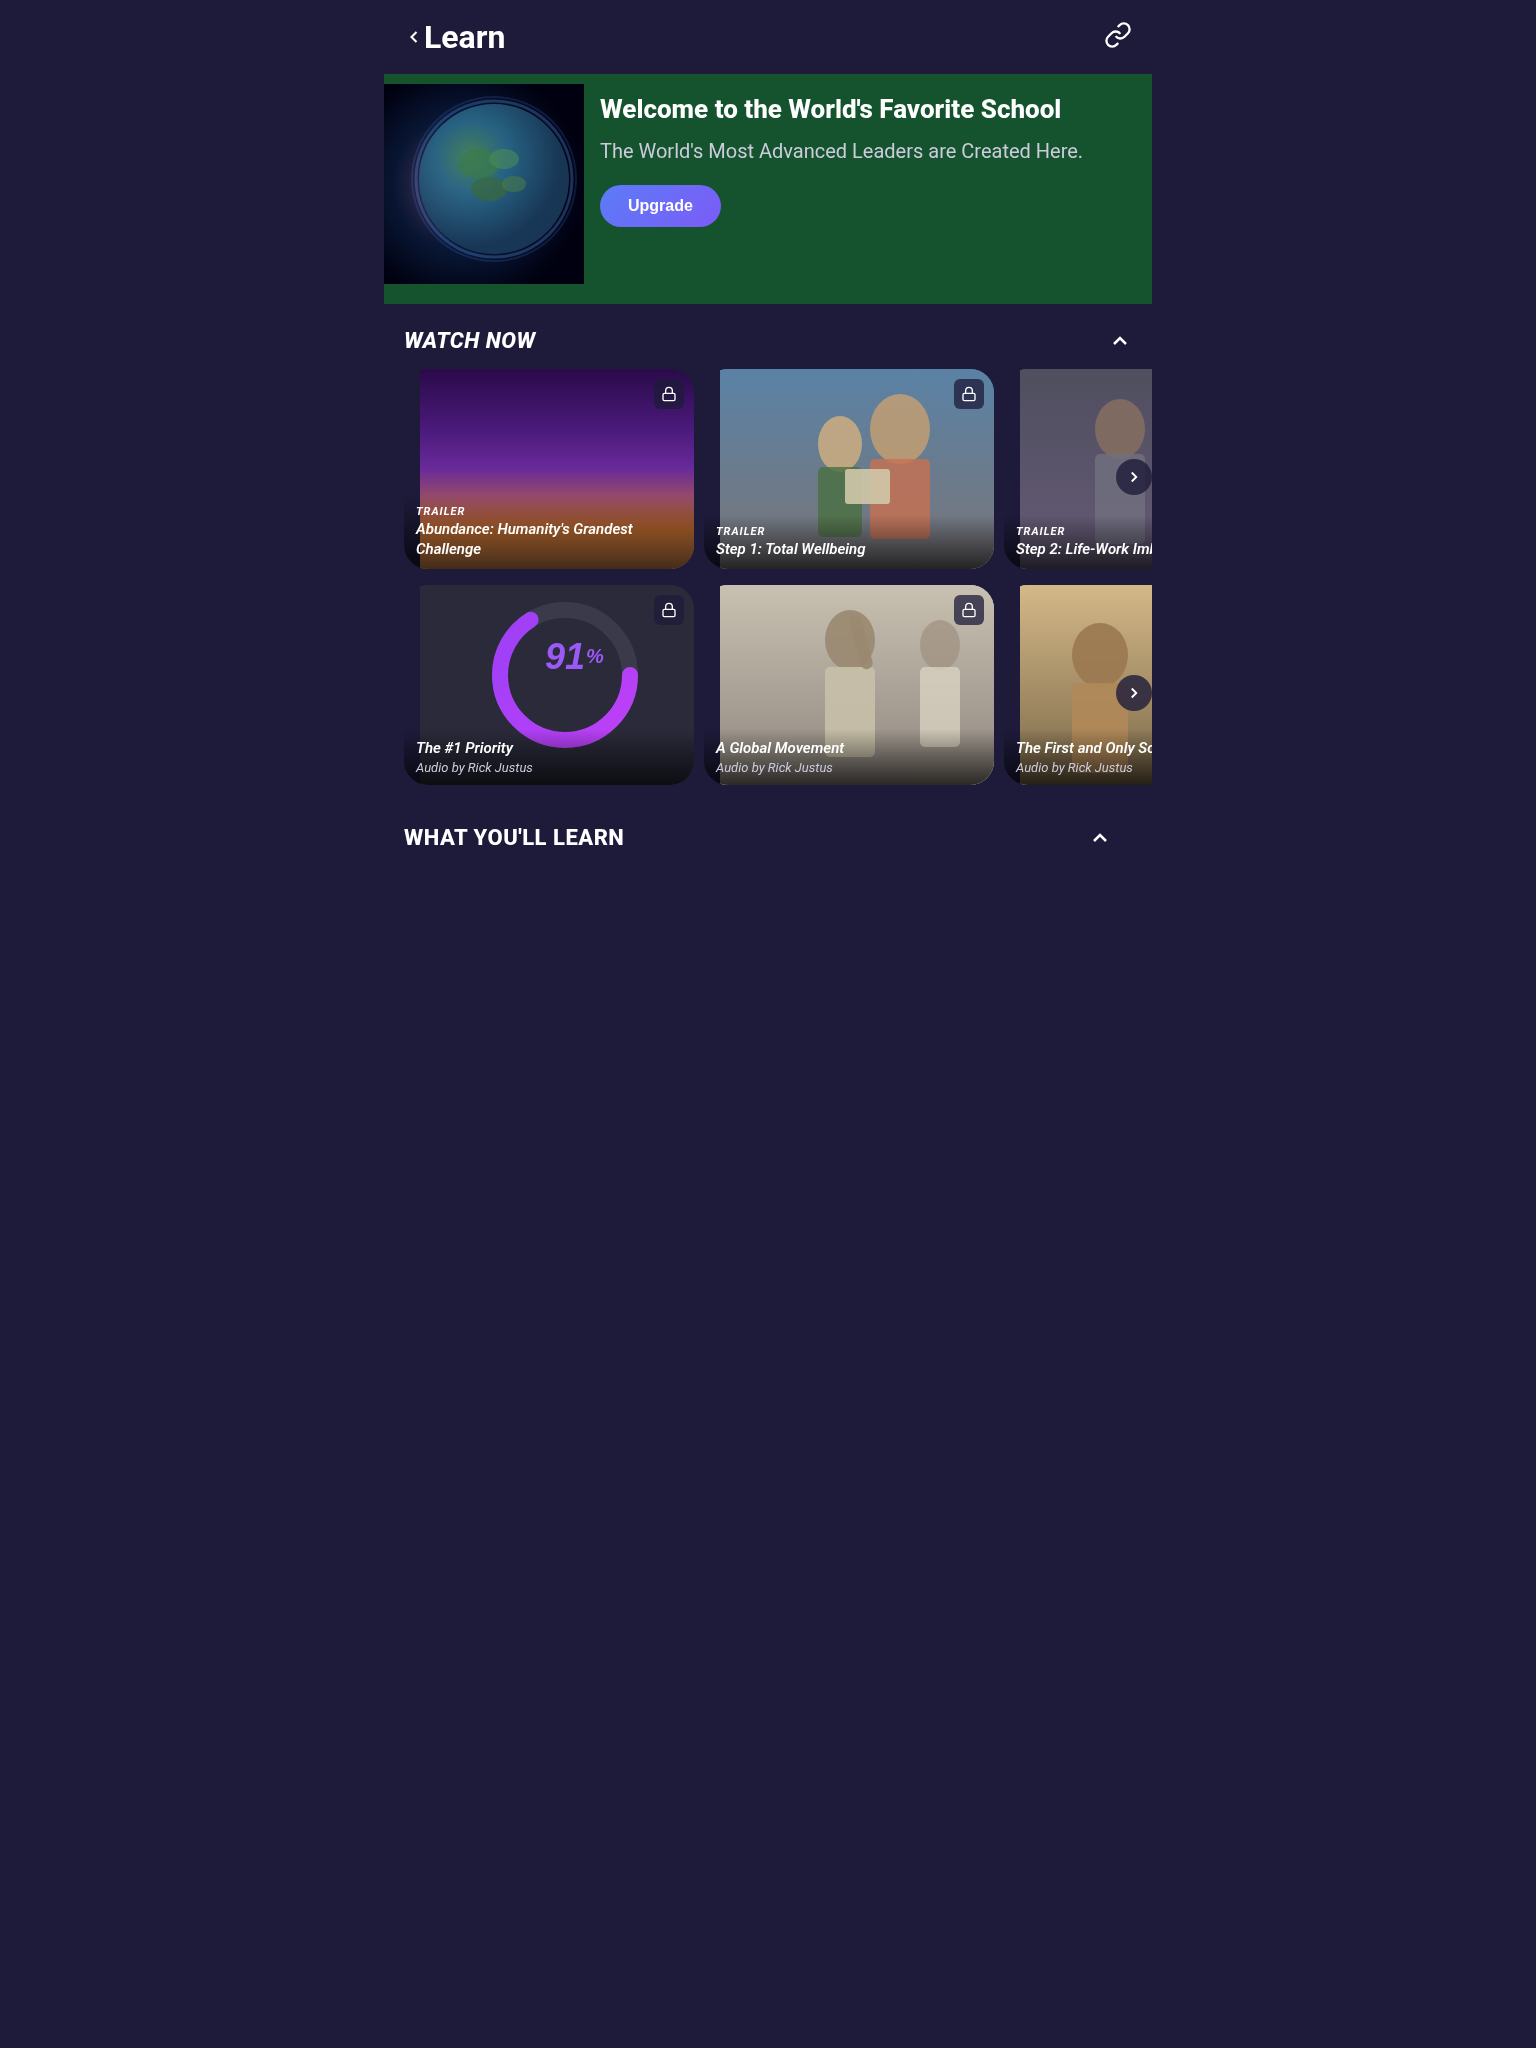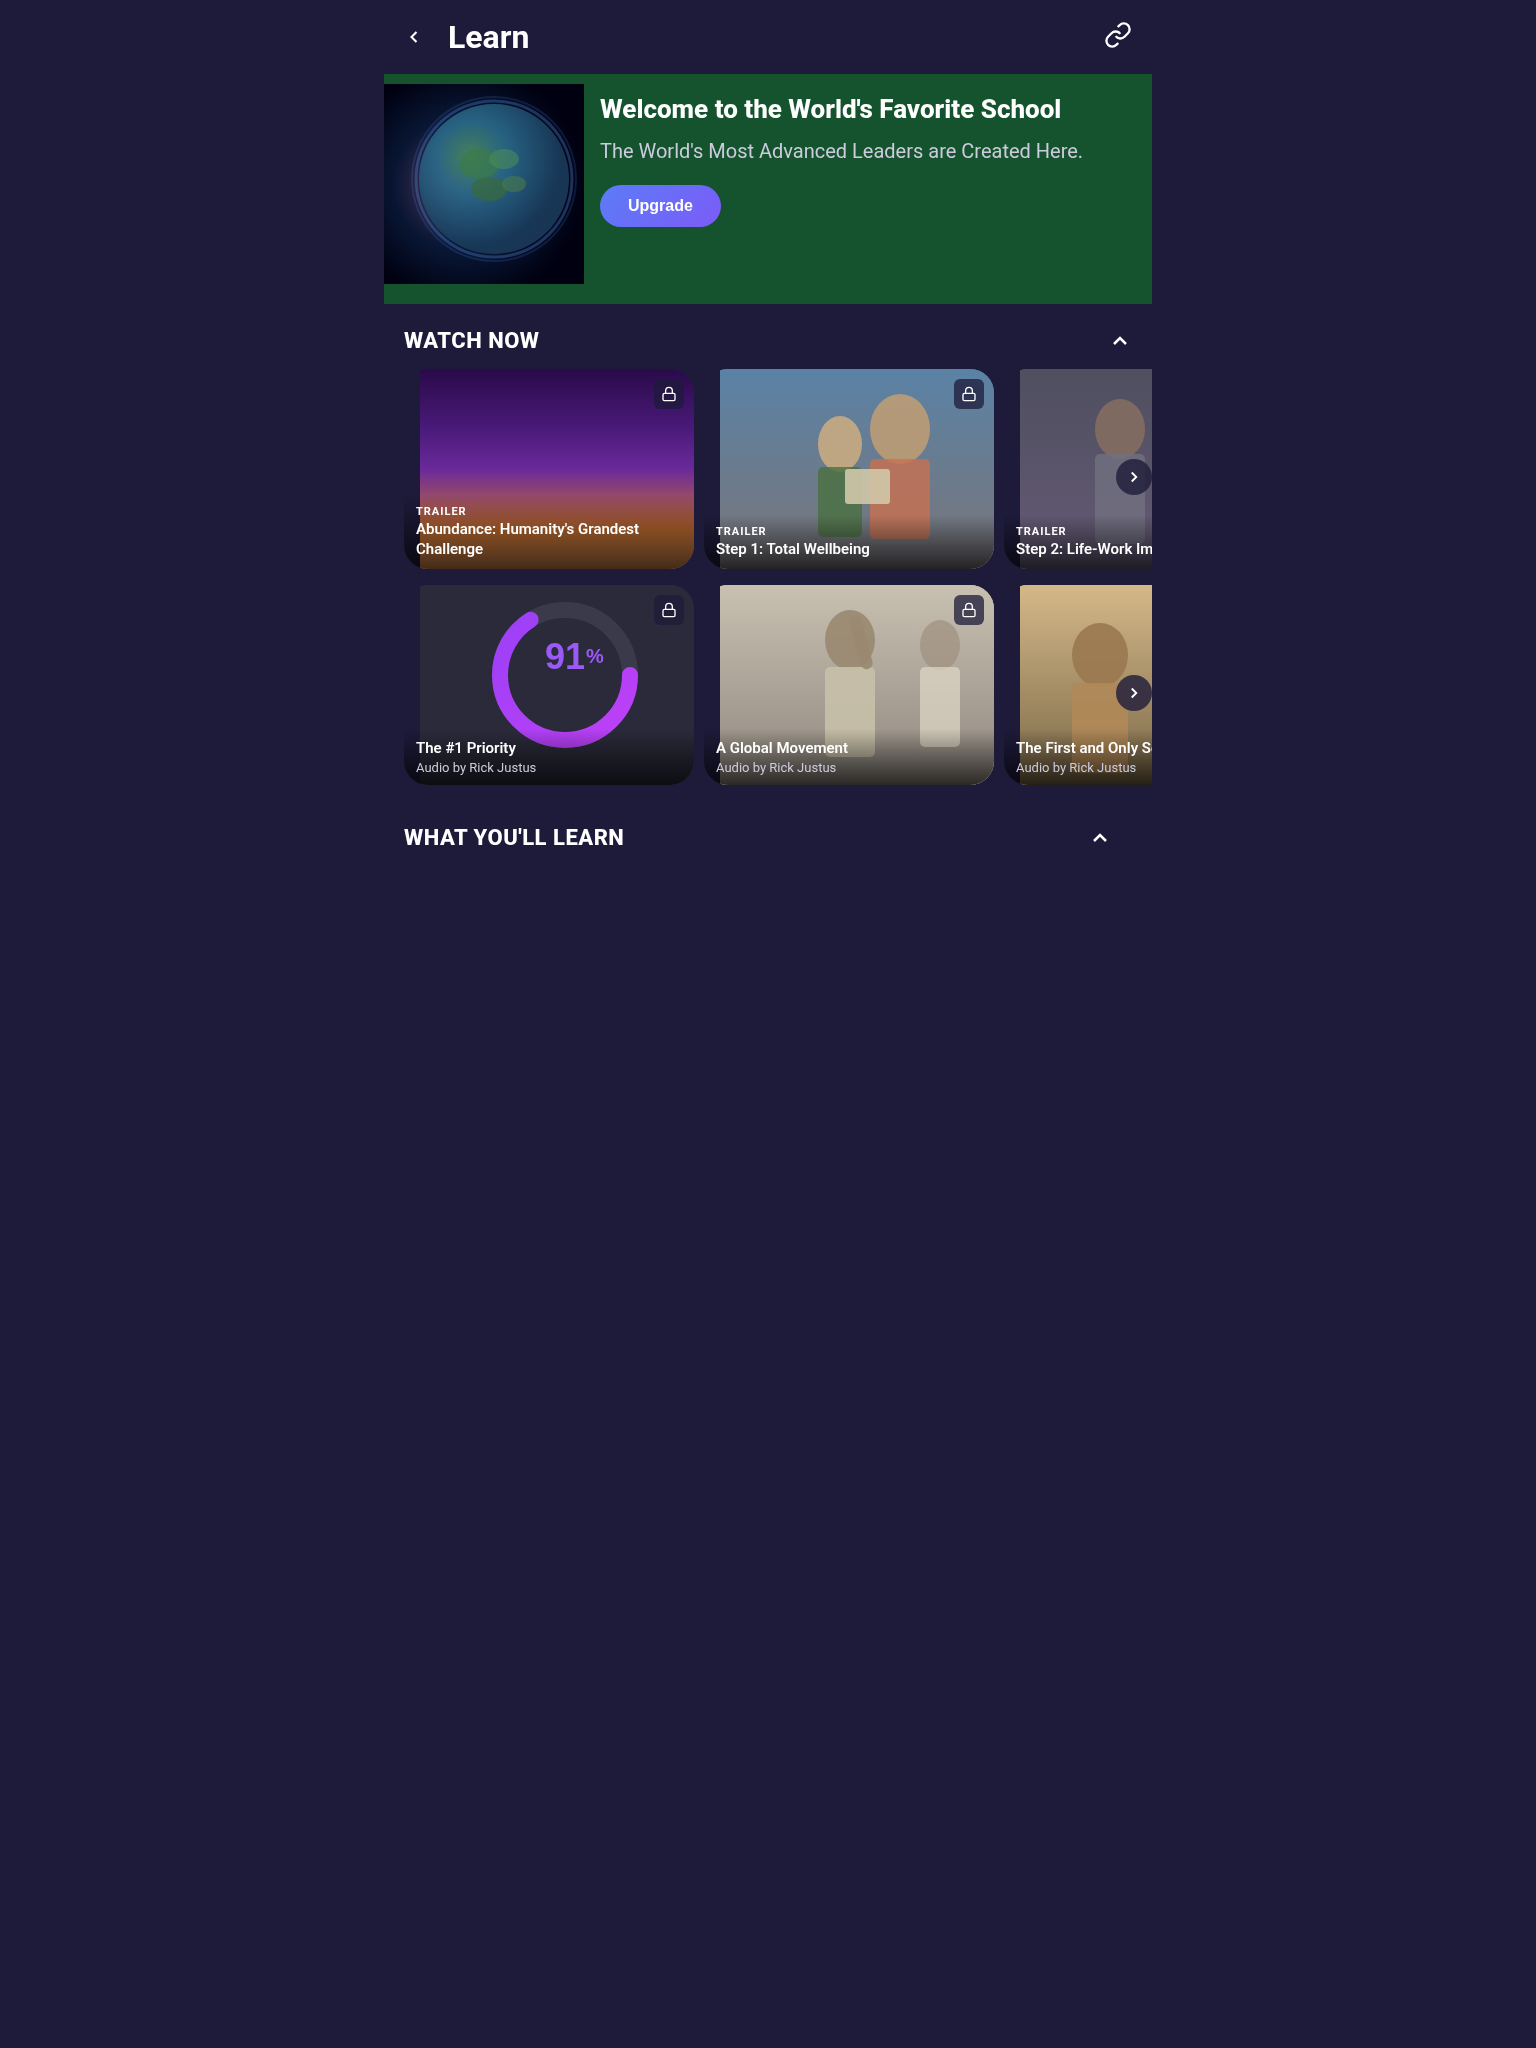--- a/index.html
+++ b/index.html
@@ -20,21 +20,21 @@
       display: flex;
       align-items: center;
       justify-content: space-between;
       padding: 18px 20px;
       background-color: #1e1b3a;
     }
 
     .header-back {
       display: flex;
       align-items: center;
-      gap: 24px;
+      gap: 0;
       cursor: pointer;
     }
 
     .back-arrow {
       width: 20px;
       height: 20px;
       fill: none;
       stroke: #ffffff;
       stroke-width: 2.5;
     }
@@ -263,20 +263,21 @@
       stroke-width: 2.5;
     }
 
     .scroll-wrapper {
       position: relative;
     }
 
     
     .section {
       padding: 0 0 0 20px;
+      font-style: italic;
     }
 
     .what-you-learn {
       padding: 0 20px;
     }
 
   </style>
 </head>
 <body>
 

